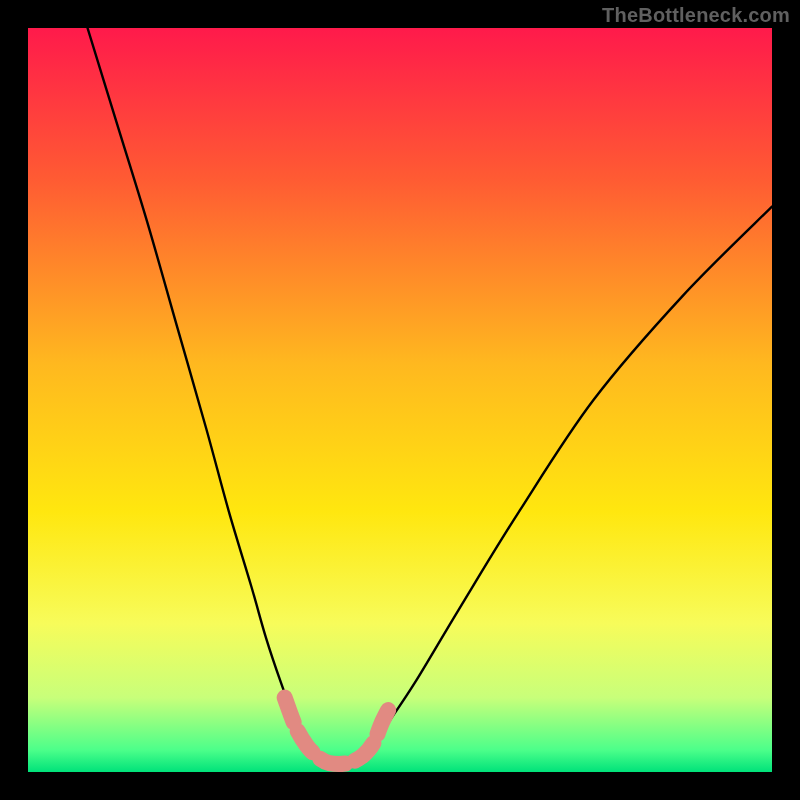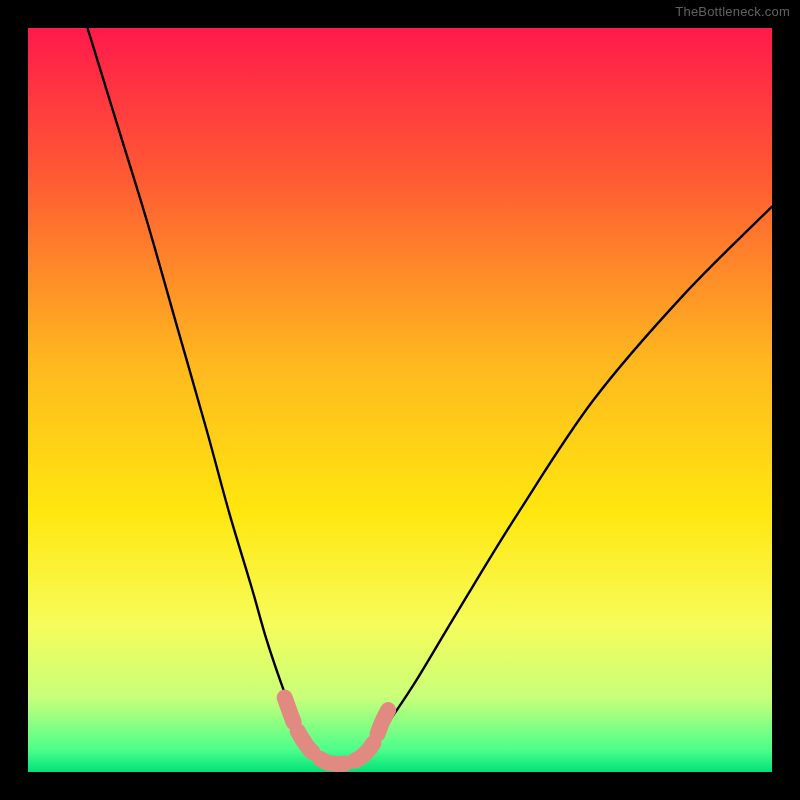--- a/index.html
+++ b/index.html
@@ -15,22 +15,22 @@
     position: relative;
     width: 800px;
     height: 800px;
     background: #000;
   }
   .watermark {
     position: absolute;
     top: 4px;
     right: 10px;
     color: #606060;
-    font-size: 13px;
-    font-weight: 400;
+    font-size: 20px;
+    font-weight: 700;
     letter-spacing: 0.2px;
     z-index: 10;
   }
   .plot {
     position: absolute;
     left: 28px;
     top: 28px;
     width: 744px;
     height: 744px;
     overflow: hidden;

